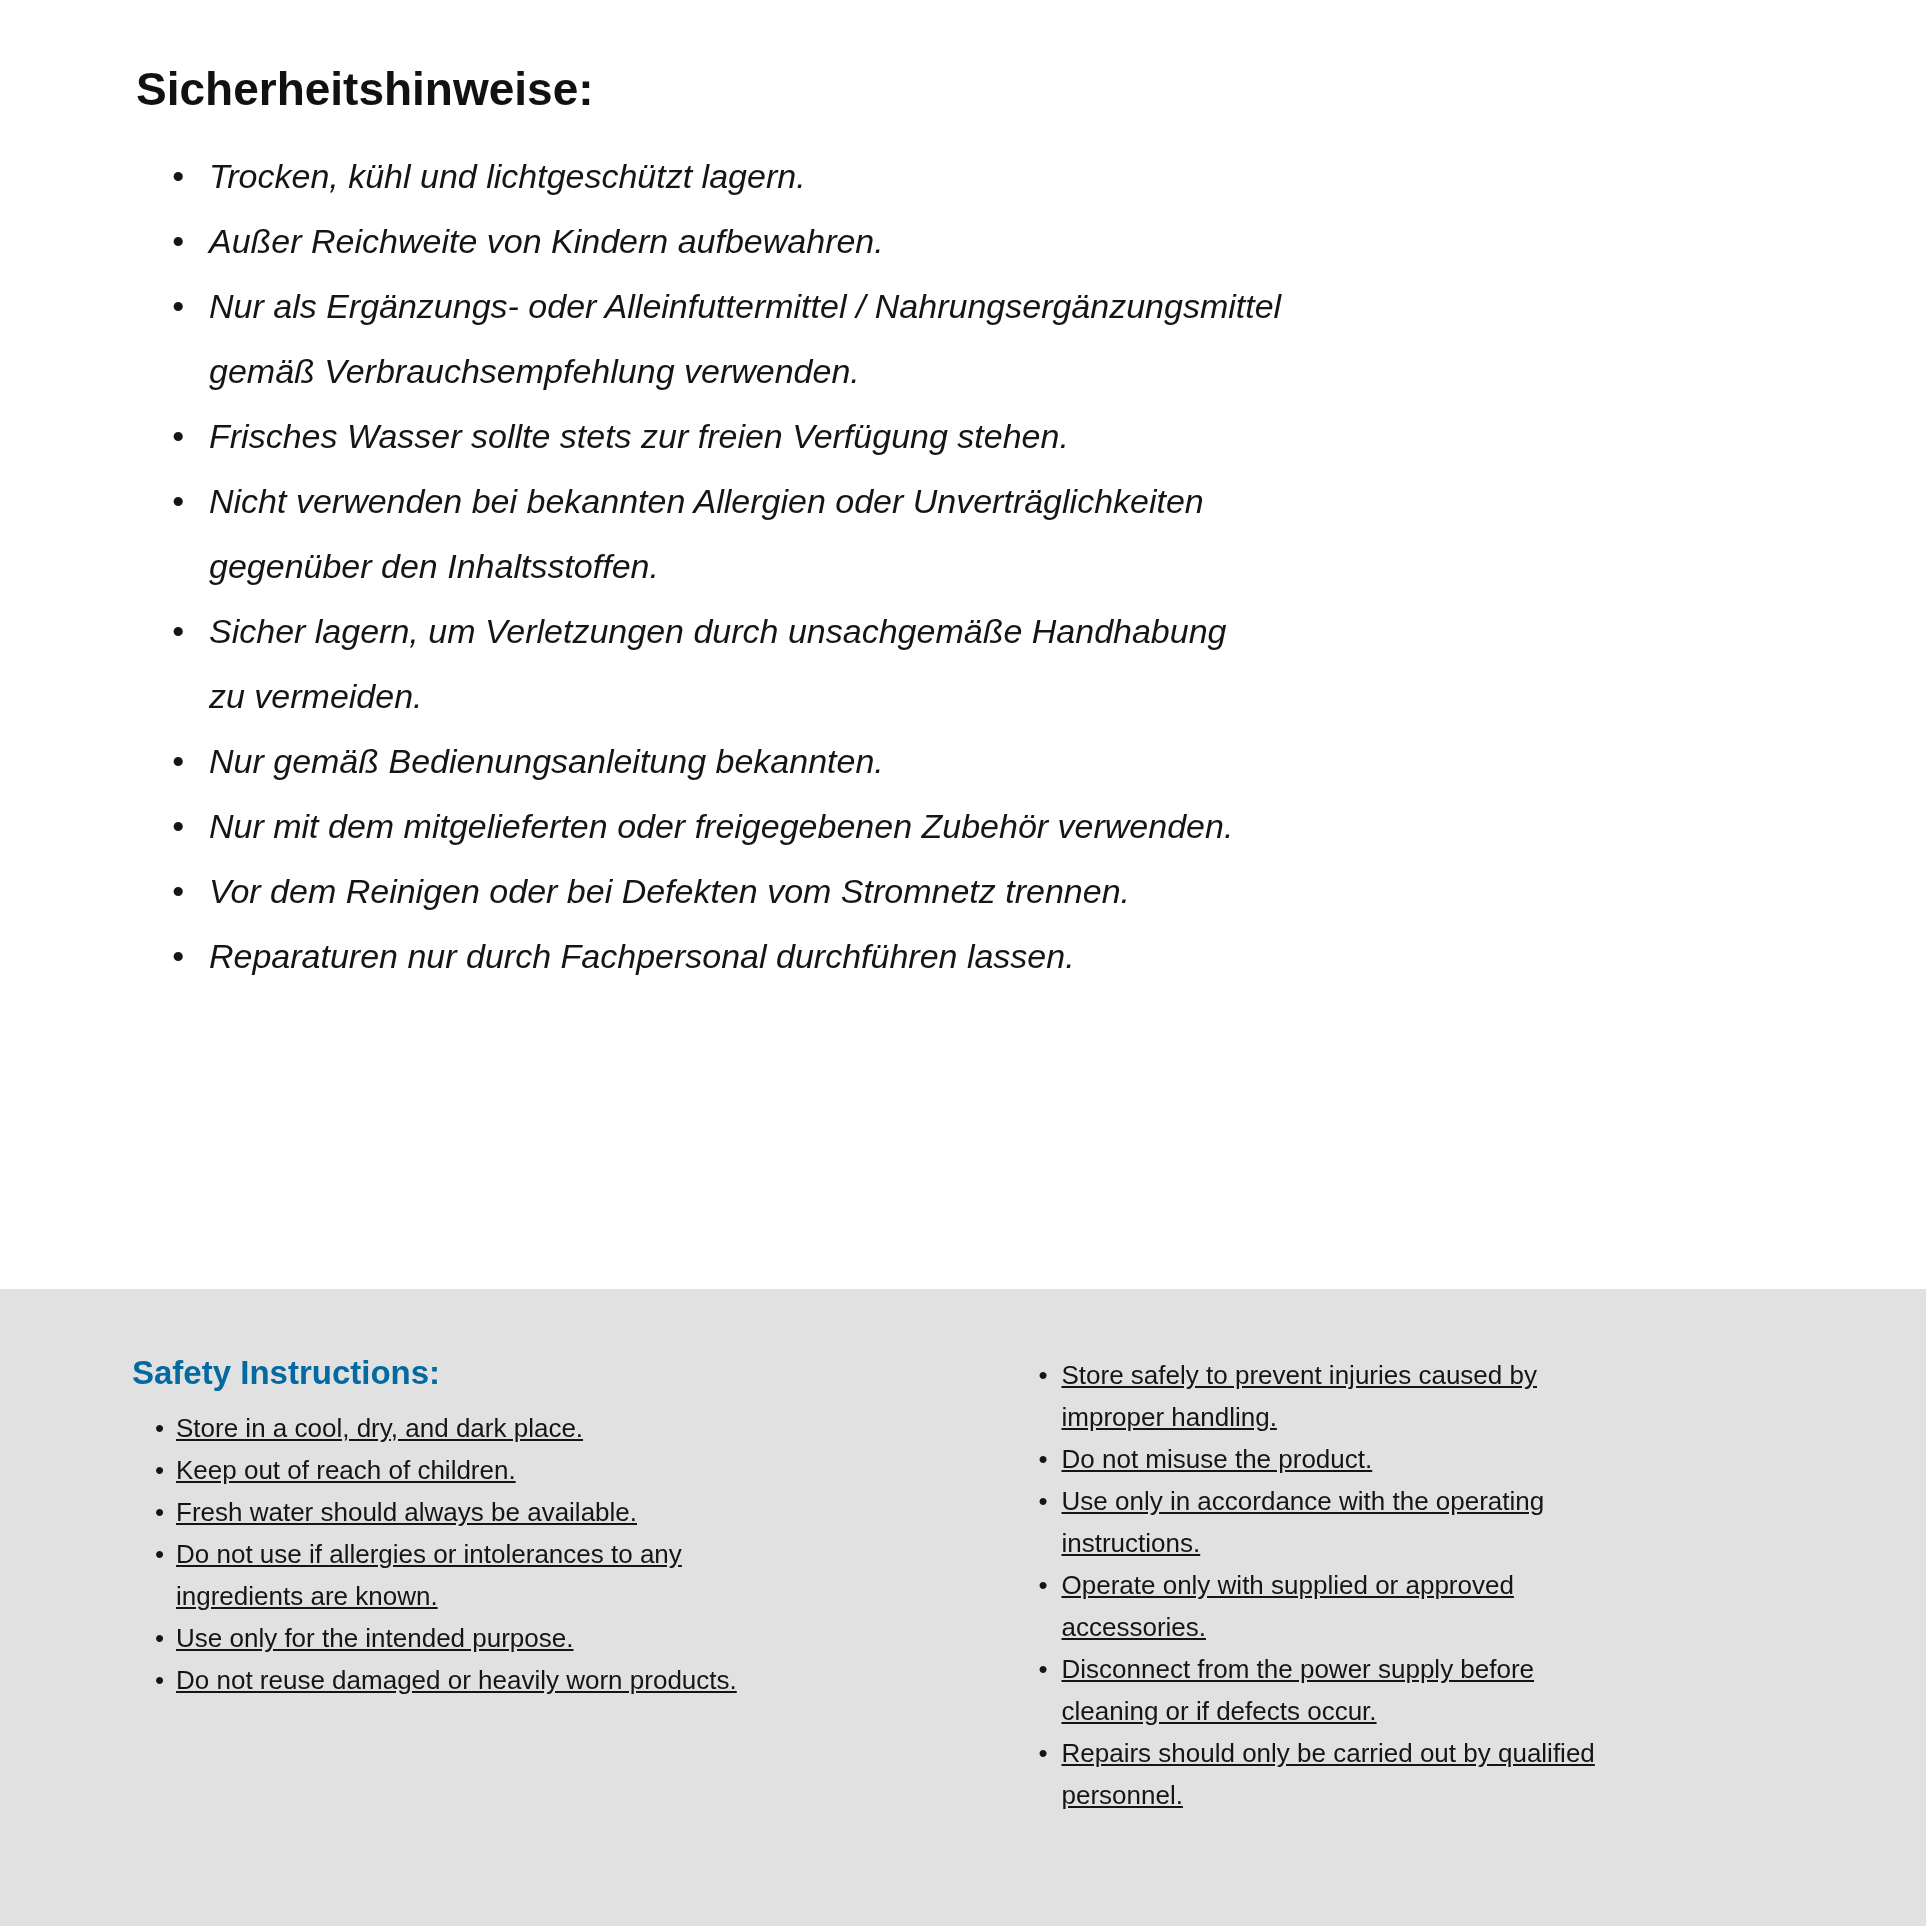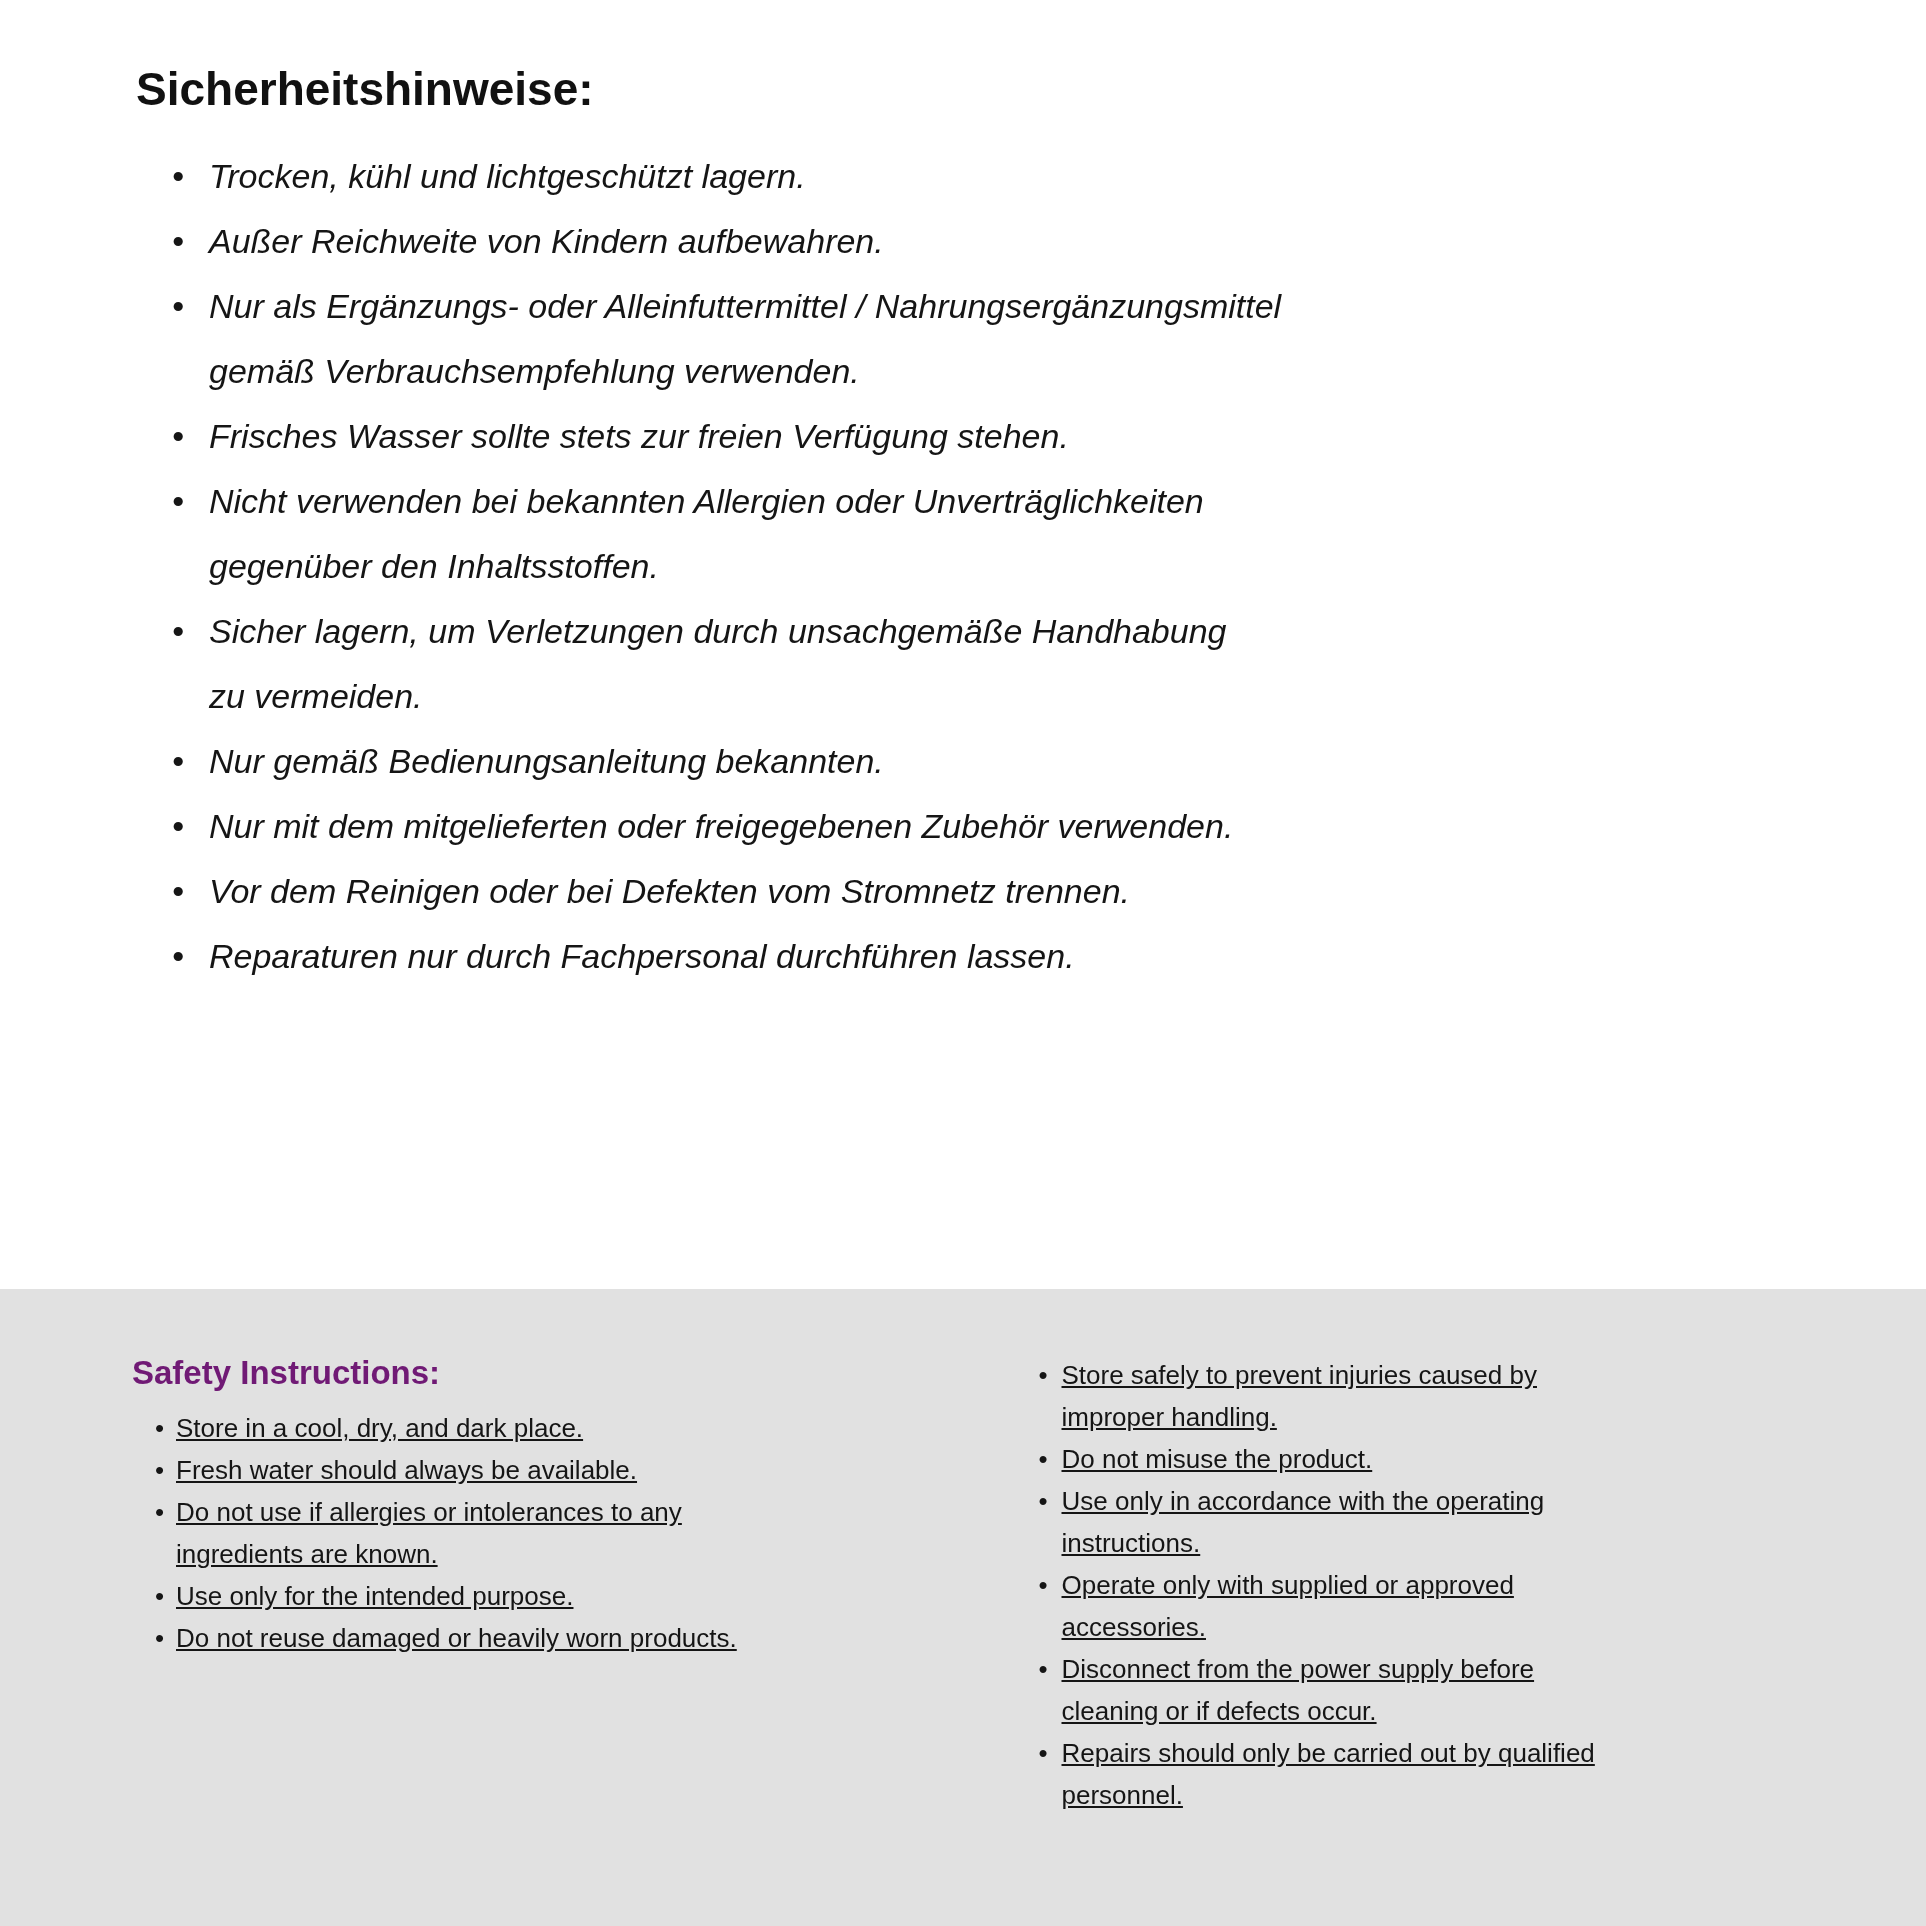--- a/index.html
+++ b/index.html
@@ -76,21 +76,21 @@
   }
   .col-right {
     left: 1032px;
     width: 860px;
   }
   .en h2 {
     margin: 0 0 15.4px 0;
     font-size: 33px;
     line-height: 1.15;
     font-weight: 700;
-    color: #701a75;
+    color: #0369a1;
   }
   .en ul {
     list-style: none;
     margin: 0;
     padding: 0;
     font-size: 26px;
     line-height: 42px;
     font-weight: 400;
   }
   .en li {
@@ -134,20 +134,21 @@
       <li>Vor dem Reinigen oder bei Defekten vom Stromnetz trennen.</li>
       <li>Reparaturen nur durch Fachpersonal durchführen lassen.</li>
     </ul>
   </section>
 
   <section class="en">
     <div class="col col-left">
       <h2>Safety Instructions:</h2>
       <ul>
         <li>Store in a cool, dry, and dark place.</li>
+        <li>Keep out of reach of children.</li>
         <li>Fresh water should always be available.</li>
         <li>Do not use if allergies or intolerances to any
 ingredients are known.</li>
         <li>Use only for the intended purpose.</li>
         <li>Do not reuse damaged or heavily worn products.</li>
       </ul>
     </div>
     <div class="col col-right">
       <ul>
         <li>Store safely to prevent injuries caused by

